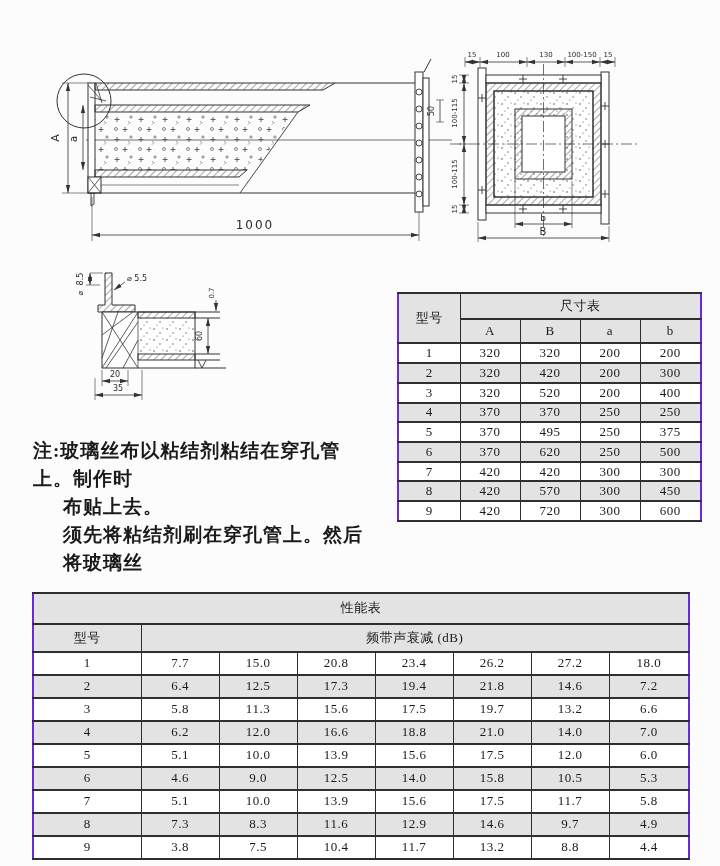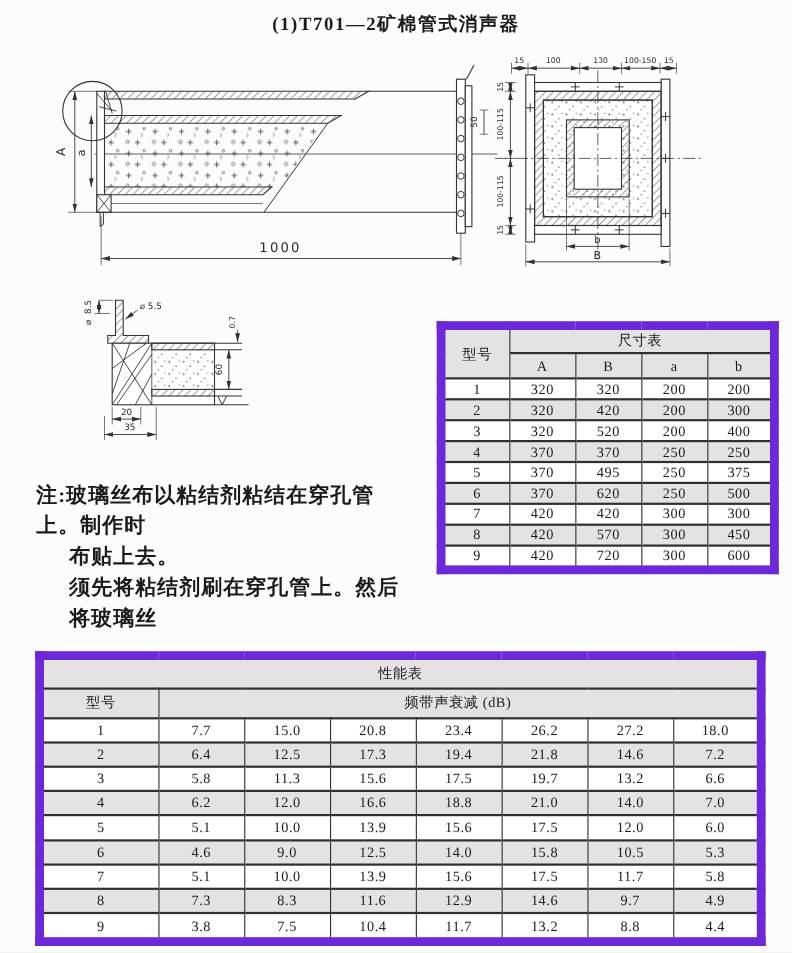--- a/index.html
+++ b/index.html
@@ -6,34 +6,33 @@
   .page{position:relative;width:720px;height:866px;background:#fcfcfc;
         font-family:"Liberation Serif",serif;color:#1a1a1a;overflow:hidden;margin:0 auto;}
   .title{position:absolute;top:10px;left:0;width:100%;text-align:center;
          font-size:17px;font-weight:bold;letter-spacing:1.5px;}
   .note{position:absolute;left:33px;top:437px;width:345px;font-size:19px;
         font-weight:bold;line-height:28px;letter-spacing:1px;}
   .note .cont{margin-left:30px;}
   svg{position:absolute;}
   svg text{font-family:"DejaVu Sans",sans-serif;fill:#2b2b2b;}
   .dtable{position:absolute;border-collapse:collapse;table-layout:fixed;text-align:center;
-          background:#fff;border:8px solid #6d28d9;font-family:"Liberation Serif",serif;}
+          background:#fff;border:2px solid #6d28d9;font-family:"Liberation Serif",serif;}
   .dtable td{border:solid #2f2f2f;border-width:2px 1px;padding:0;letter-spacing:0.5px;}
   .dtable tr.shaded{background:#e3e3e3;}
   .dtable .hd{background:#e3e3e3;}
   .size-table{left:397px;top:292px;width:303px;height:230px;font-size:13px;}
   .perf-table{left:32px;top:592px;width:656px;height:268px;font-size:13px;}
   .perf-table .freq-cell div{line-height:1.45;}
 </style>
 </head>
 <body>
 
 <div class="page">
 
-  <div class="title">(1)T701—2矿棉管式消声器</div>
 
   <svg style="left:40px;top:45px" width="415" height="218" viewBox="0 0 415 218">
     <defs>
       <pattern id="h1" width="5" height="5" patternUnits="userSpaceOnUse" patternTransform="rotate(45)">
         <line x1="0" y1="0" x2="0" y2="5" stroke="#555" stroke-width="1"></line>
       </pattern>
       <pattern id="w1" width="24" height="20" patternUnits="userSpaceOnUse">
         <circle cx="4" cy="4" r="1.5" fill="none" stroke="#555" stroke-width="0.7"></circle>
         <path d="M13 2 v5 M10.5 4.5 h5" stroke="#555" stroke-width="0.9" fill="none"></path>
         <circle cx="19" cy="12" r="1.1" fill="none" stroke="#555" stroke-width="0.7"></circle>

